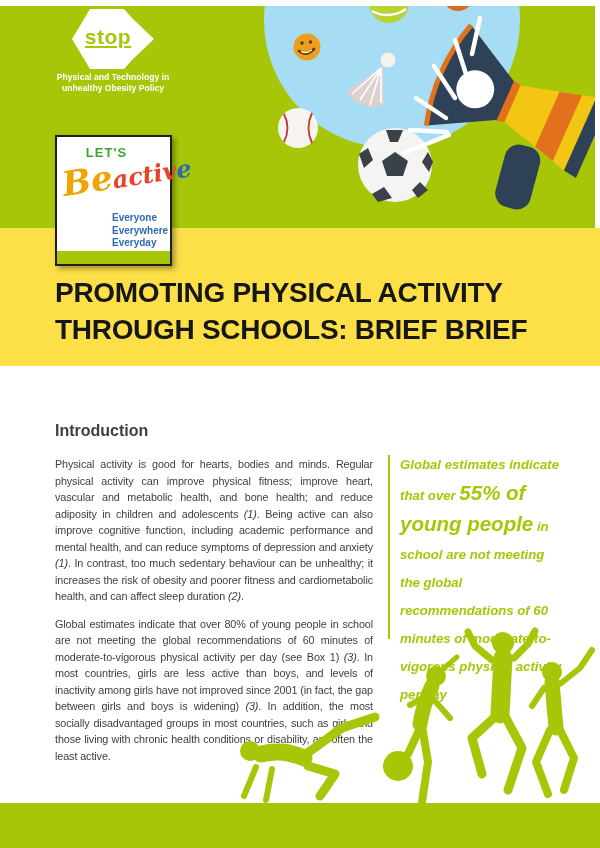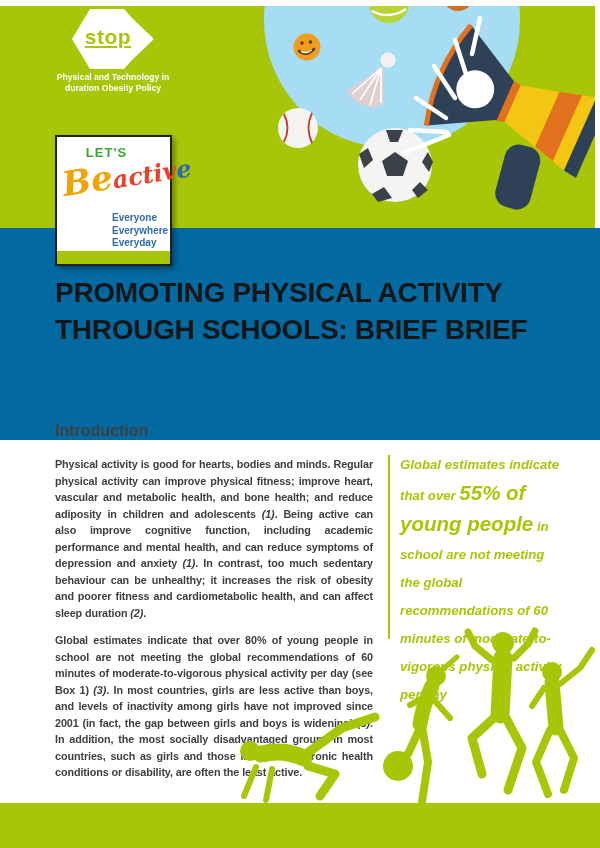--- a/index.html
+++ b/index.html
@@ -41,34 +41,34 @@
     transform:rotate(-9deg);
     font-family:"DejaVu Serif","Liberation Serif",serif;
     font-style:italic;font-weight:bold;white-space:nowrap;
   }
   .beactive .tagline{
     margin-left:55px;margin-top:0;
     color:#2f6ab0;font-weight:bold;font-size:10px;line-height:12.5px;
   }
   .beactive .strip{position:absolute;bottom:0;left:0;right:0;height:13px;background:#a8c608;}
   
-  .title-band{position:absolute;top:228px;left:0;width:600px;height:212px;background:#0369a1;}
+  .title-band{position:absolute;top:228px;left:0;width:600px;height:138px;background:#fde047;}
   .doc-title{
     position:absolute;left:55px;top:46px;color:#161616;
     font-size:28px;font-weight:bold;line-height:37px;letter-spacing:-.3px;
   }
   
   .intro-heading{
     position:absolute;left:55px;top:422px;
     color:#404040;font-size:16px;font-weight:bold;
   }
   .bodycol{
     position:absolute;left:55px;top:456px;width:318px;
     color:#3e3e3e;font-size:10.8px;line-height:16.5px;
-    text-align:justify;letter-spacing:-.1px;font-weight:bold;
+    text-align:justify;letter-spacing:-.1px;
   }
   .bodycol p{margin:0 0 11px 0;}
   .vrule{position:absolute;left:388px;top:455px;width:2px;height:184px;background:#a8c608;}
   .pullquote{
     position:absolute;left:400px;top:451px;width:162px;
     color:#a8c608;font-size:13.2px;line-height:28px;
     font-style:italic;font-weight:bold;
   }
   .pullquote .big{font-size:20.5px;}
   
@@ -145,21 +145,21 @@
 </div>
 
 <div class="stop-logo">
   <svg width="84" height="62" viewBox="0 0 84 62">
     <polygon points="20,1 54,1 62,10 84,31 62,52 54,61 20,61 2,31" fill="#ffffff"></polygon>
   </svg>
   <span class="stop-word">stop</span>
 </div>
 <div class="stop-tagline">
   <div>Physical and Technology in</div>
-  <div>duration Obesity Policy</div>
+  <div>unhealthy Obesity Policy</div>
 </div>
 
 <div class="beactive">
   <div class="lets">LET'S</div>
   <div class="script"><span style="color: rgb(240, 164, 0); font-size: 34px;">Be</span><span style="color: rgb(232, 67, 42); font-size: 24px;">activ</span><span style="color: rgb(47, 106, 176); font-size: 24px;">e</span></div>
   <div class="tagline">
     <div>Everyone</div>
     <div>Everywhere</div>
     <div>Everyday</div>
   </div>

